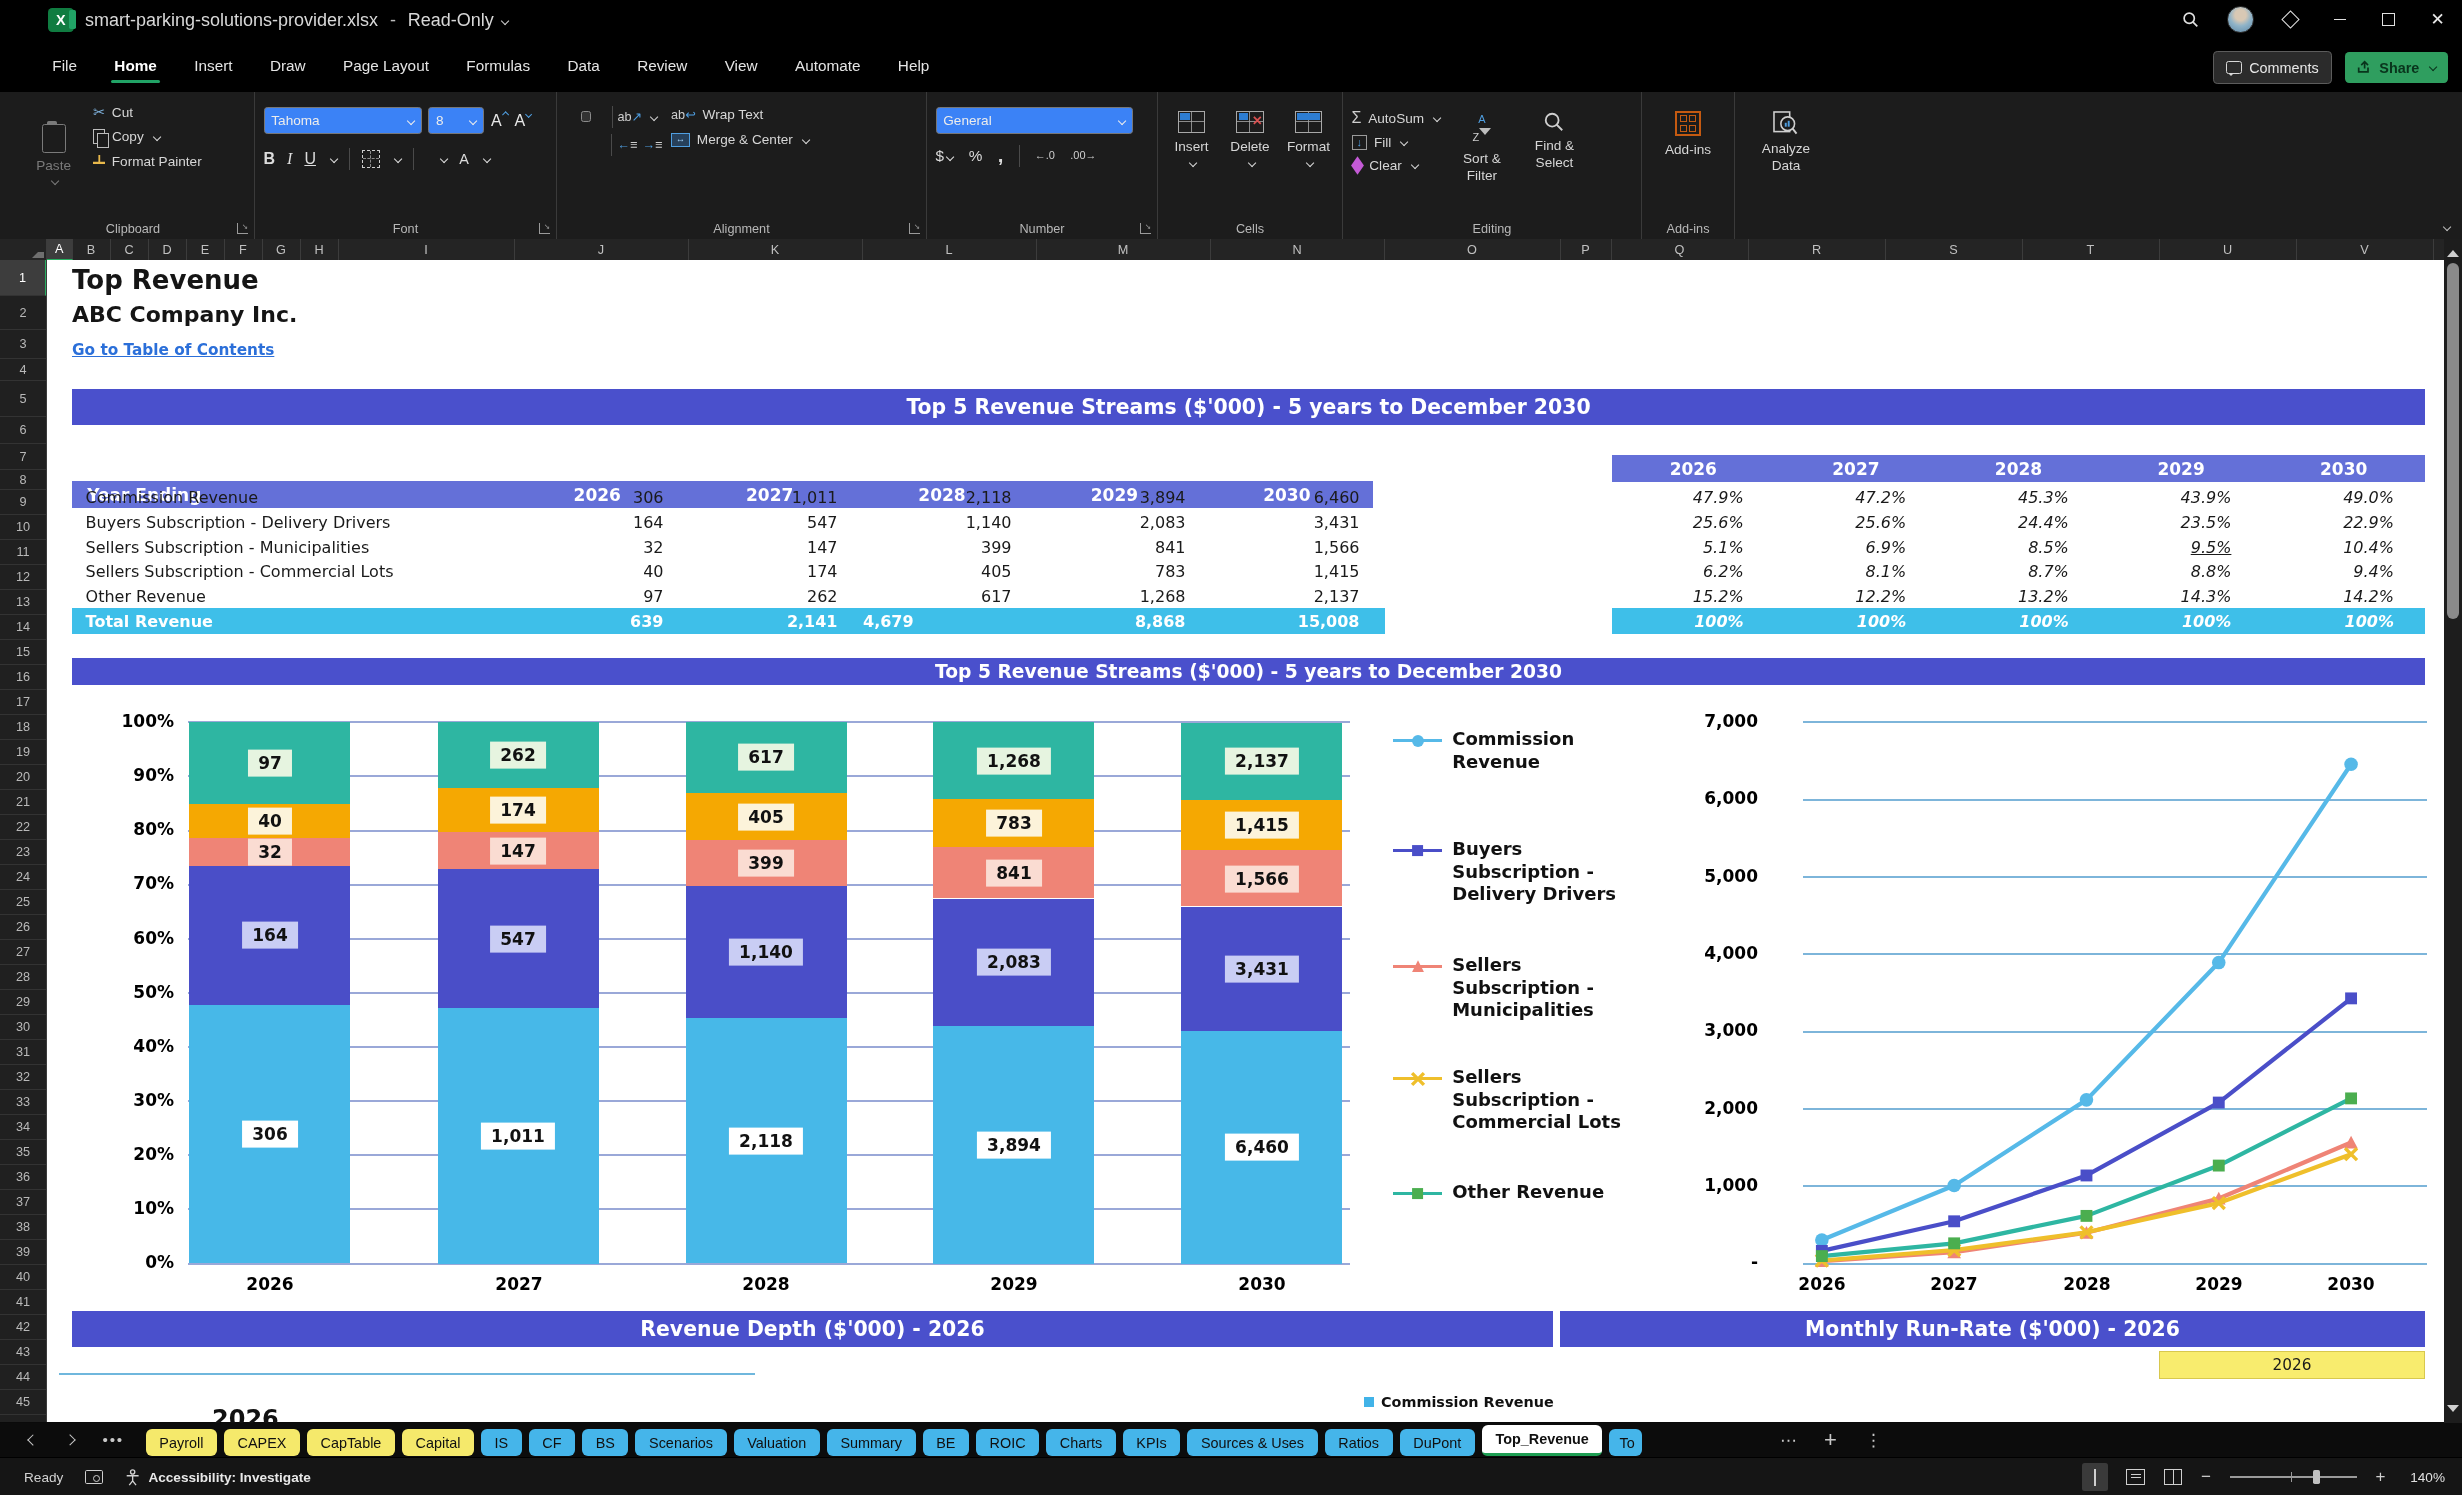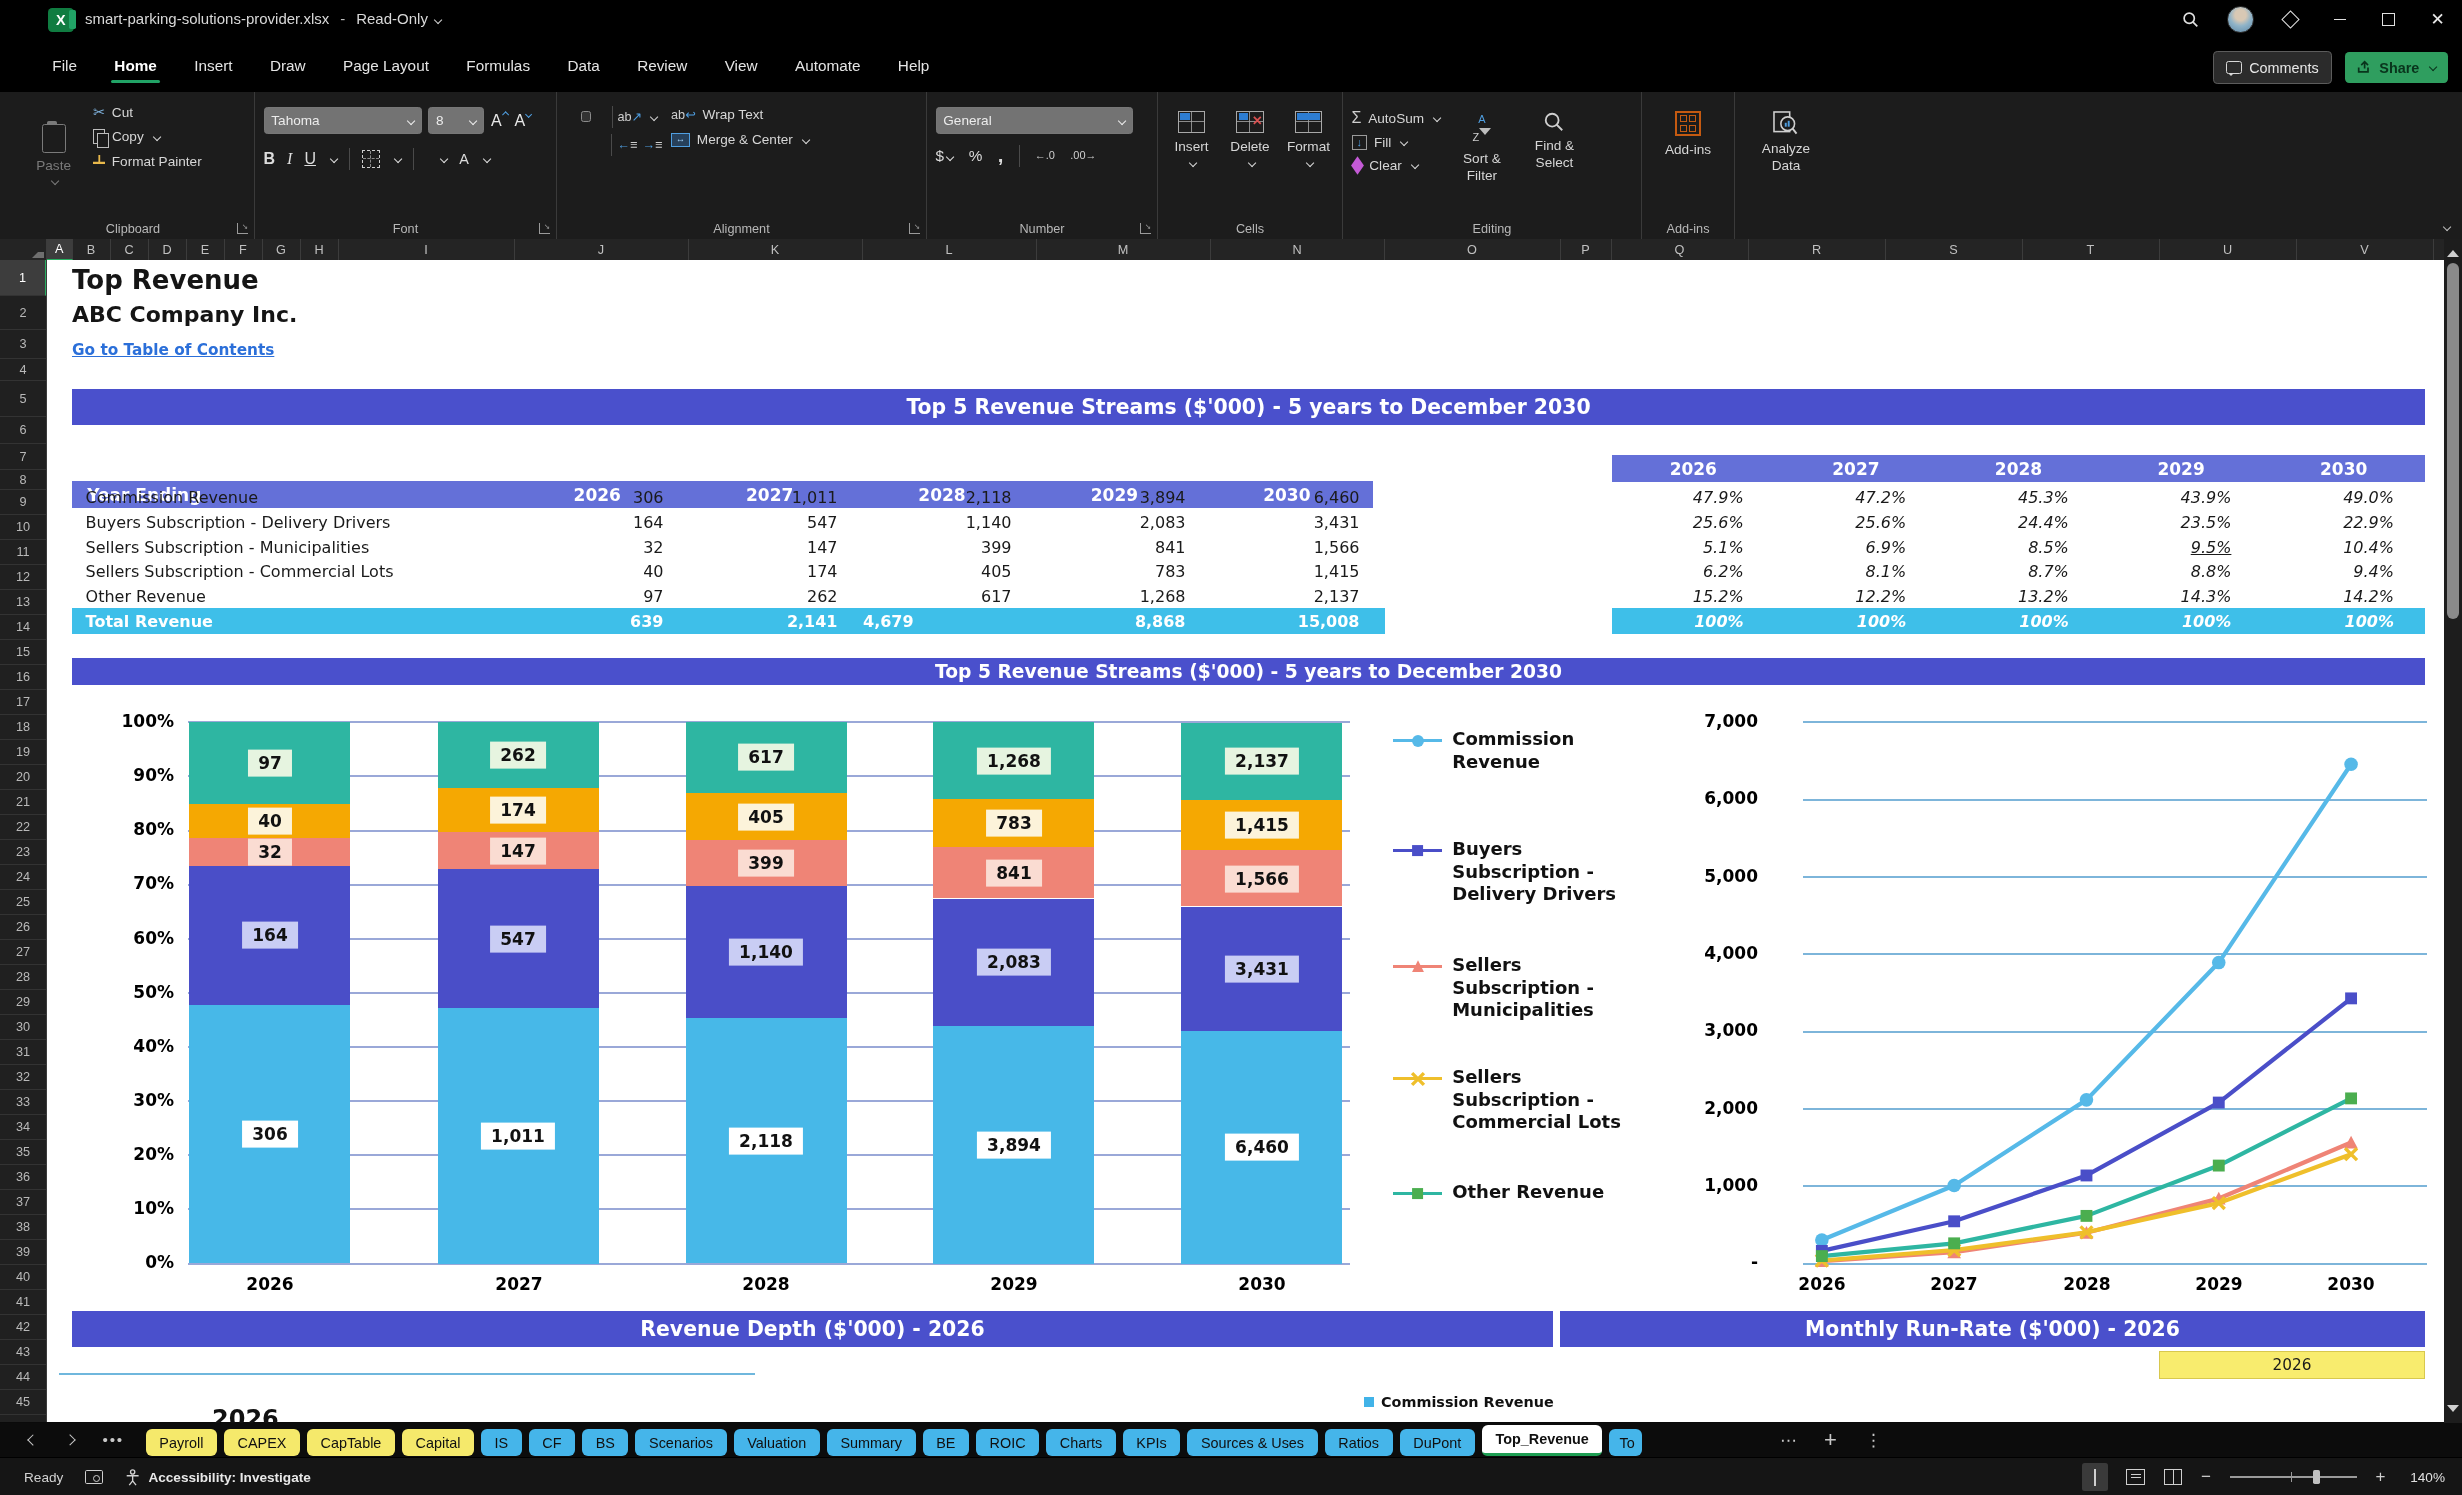--- a/index.html
+++ b/index.html
@@ -3,21 +3,21 @@
 <meta charset="utf-8">
 <style>
   html,body{margin:0;padding:0;background:#000;}
   .app{position:relative;width:2462px;height:1495px;background:#0a0a0a;overflow:hidden;
        font-family:"Liberation Sans",sans-serif;color:#e8e8e8;}
   
   .titlebar{position:absolute;left:0;top:0;width:2462px;height:39px;background:#000;}
   .xl-icon{position:absolute;left:48px;top:7.6px;width:25.5px;height:24px;background:#107c41;border-radius:4.2px;
            color:#fff;font-weight:bold;font-size:14.4px;display:flex;align-items:center;justify-content:center;}
   .xl-icon::after{content:"";position:absolute;right:-2.5px;top:2.5px;width:6.8px;height:18.7px;background:#21a366;border-radius:1.7px;}
-  .doc-title{position:absolute;left:85px;top:10.2px;font-size:15px;color:#d8d8d8;white-space:nowrap;}
+  .doc-title{position:absolute;left:85px;top:10.2px;font-size:18px;color:#d8d8d8;white-space:nowrap;}
   .doc-title .dim{color:#bdbdbd;margin:0 6.8px;}
   .tb-right{position:absolute;right:0;top:0;height:39px;display:flex;align-items:center;}
   .tb-btn{width:49px;height:39px;display:flex;align-items:center;justify-content:center;color:#e0e0e0;}
   .avatar{width:25.5px;height:25.5px;border-radius:50%;margin:0 12px;
           background:radial-gradient(circle at 50% 32%,#d8c8b4 26%,#8fb3c8 52%,#5e88a6 100%);border:0.8px solid #333;}
   .diamond{width:11px;height:11px;border:1.7px solid #e0e0e0;transform:rotate(45deg);}
   .restore{width:10.2px;height:10.2px;border:1.3px solid #e0e0e0;position:relative;background:#000;}
   .restore::before{content:"";position:absolute;left:2.5px;top:-4.2px;width:10.2px;height:10.2px;border:1.3px solid #e0e0e0;z-index:-1;}
   .minimize{width:12px;height:1.7px;background:#e0e0e0;}
   .closex{font-size:17px;color:#e8e8e8;}
@@ -45,21 +45,21 @@
   .chev.up{transform:rotate(-135deg);}
   .rbtn{color:#d6d6d6;font-size:13.6px;display:flex;align-items:center;gap:6.8px;}
   .paste{position:absolute;left:13.6px;top:12px;width:56px;height:100px;display:flex;flex-direction:column;align-items:center;justify-content:center;gap:5.1px;color:#7a7a7a;font-size:13.6px;}
   .clip-ic{width:22px;height:27px;border:1.7px solid #7a7a7a;border-radius:2.5px;position:relative;}
   .clip-ic::before{content:"";position:absolute;left:4.2px;top:-4.2px;width:10.2px;height:4.2px;background:#7a7a7a;border-radius:1.7px;}
   .clip-col{position:absolute;left:81px;top:12px;display:flex;flex-direction:column;gap:9.3px;}
   .scissors{color:#7fb2dd;font-size:14.4px;}
   .copy-ic{width:10.2px;height:12.7px;border:1.3px solid #bdbdbd;position:relative;}
   .copy-ic::after{content:"";position:absolute;left:2.5px;top:2.5px;width:10.2px;height:12.7px;border:1.3px solid #bdbdbd;background:#1c1c1c;}
   .fp-ic{width:12px;height:12px;background:#e8b84b;clip-path:polygon(0 55%,45% 55%,45% 0,60% 0,60% 55%,100% 55%,100% 75%,0 75%);}
-  .selbox{background:#737373;border:0.8px solid #777;border-radius:3.4px;color:#ececec;font-size:13.6px;
+  .selbox{background:#3b82f6;border:0.8px solid #777;border-radius:3.4px;color:#ececec;font-size:13.6px;
           display:flex;align-items:center;justify-content:space-between;padding:0 6.8px;height:27px;box-sizing:border-box;}
   .font-row1{display:flex;gap:6.8px;align-items:center;margin-top:6.8px;}
   .font-row2{display:flex;gap:12px;align-items:center;margin-top:13.6px;font-size:16px;color:#dcdcdc;}
   .grow-a{font-size:16px;position:relative;}
   .grow-a .chev{border-color:#4f9ee0;width:4.2px;height:4.2px;margin-left:0.8px;vertical-align:top;}
   .u-und{text-decoration:underline;}
   .vdiv{width:0.8px;height:22px;background:#4a4a4a;}
   .border-ic{width:15.3px;height:15.3px;border:0.8px dashed #cfcfcf;position:relative;}
   .border-ic::before{content:"";position:absolute;left:6.8px;top:0;bottom:0;border-left:0.8px dashed #8a8a8a;}
   .border-ic::after{content:"";position:absolute;top:6.8px;left:0;right:0;border-top:0.8px dashed #8a8a8a;}

